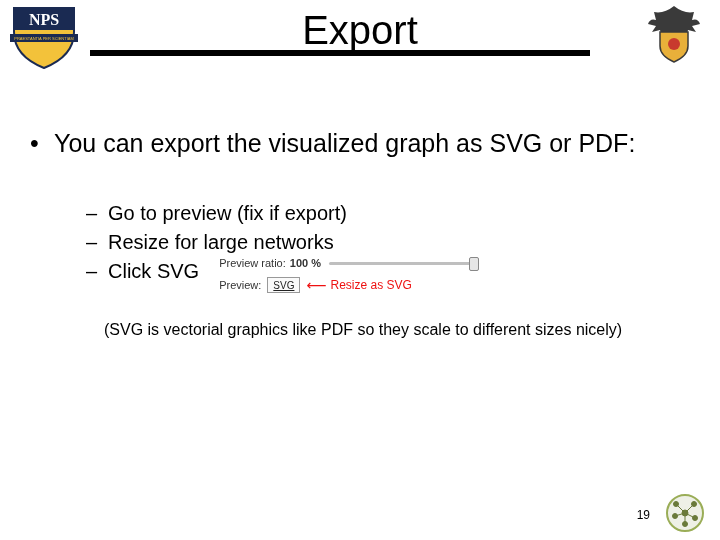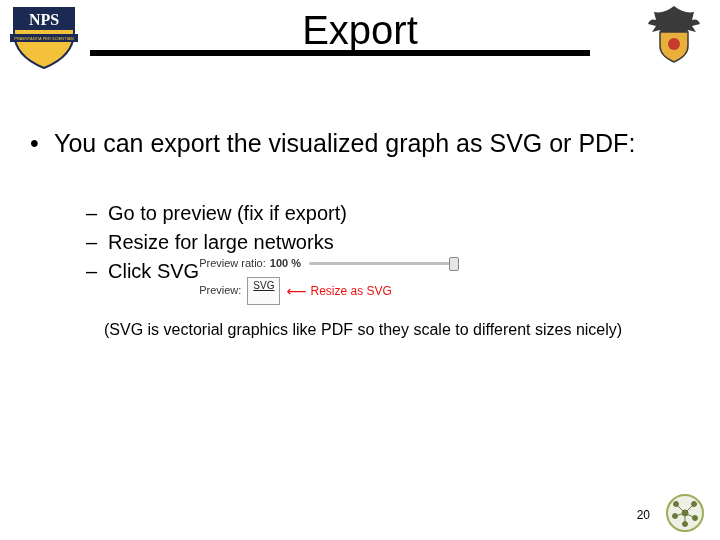--- a/index.html
+++ b/index.html
@@ -57,20 +57,21 @@
   .sub-list .dash {
     display: inline-block;
     width: 22px;
   }
   .inline-row {
     display: flex;
     align-items: flex-start;
   }
   .preview-widget {
     display: inline-block;
+    margin-left: 20px;
     margin-top: -2px;
     width: 260px;
   }
   .pw-top {
     display: flex;
     align-items: center;
     font-size: 11px;
     color: #333;
     font-family: Tahoma, Arial, sans-serif;
   }
@@ -102,21 +103,21 @@
     display: flex;
     align-items: center;
     font-size: 11px;
     font-family: Tahoma, Arial, sans-serif;
     margin-top: 6px;
     color: #333;
   }
   .pw-bottom .exp-lbl { margin-right: 6px; }
   .pw-bottom .svg-btn {
     border: 1px solid #999;
-    padding: 1px 5px 12px;
+    padding: 1px 5px 0;
     font-size: 10px;
     background: #fafafa;
     color: #222;
     line-height: 13px;
     text-decoration: underline;
   }
   .pw-bottom .arrow {
     color: #e11;
     font-size: 14px;
     margin: 0 4px 0 6px;
@@ -226,21 +227,21 @@
         <span class="svg-btn">SVG</span>
         <span class="arrow">⟵</span>
         <span class="arrow-text">Resize as SVG</span>
       </div>
     </div>
   </div>
 </div>
 
 <div class="note">(SVG is vectorial graphics like PDF so they scale to different sizes nicely)</div>
 
-<div class="page-num">20</div>
+<div class="page-num">19</div>
 
 <div class="net-icon">
   <svg viewBox="0 0 38 38">
     <circle cx="19" cy="19" r="18" fill="#eef0e6" stroke="#9aad57" stroke-width="2"></circle>
     <g stroke="#6a7a3a" stroke-width="1" fill="#6a7a3a">
       <line x1="19" y1="19" x2="10" y2="10"></line>
         <circle cx="10" cy="10" r="2.5"></circle>
       <line x1="19" y1="19" x2="28" y2="10"></line>
         <circle cx="28" cy="10" r="2.5"></circle>
       <line x1="19" y1="19" x2="9" y2="22"></line>

